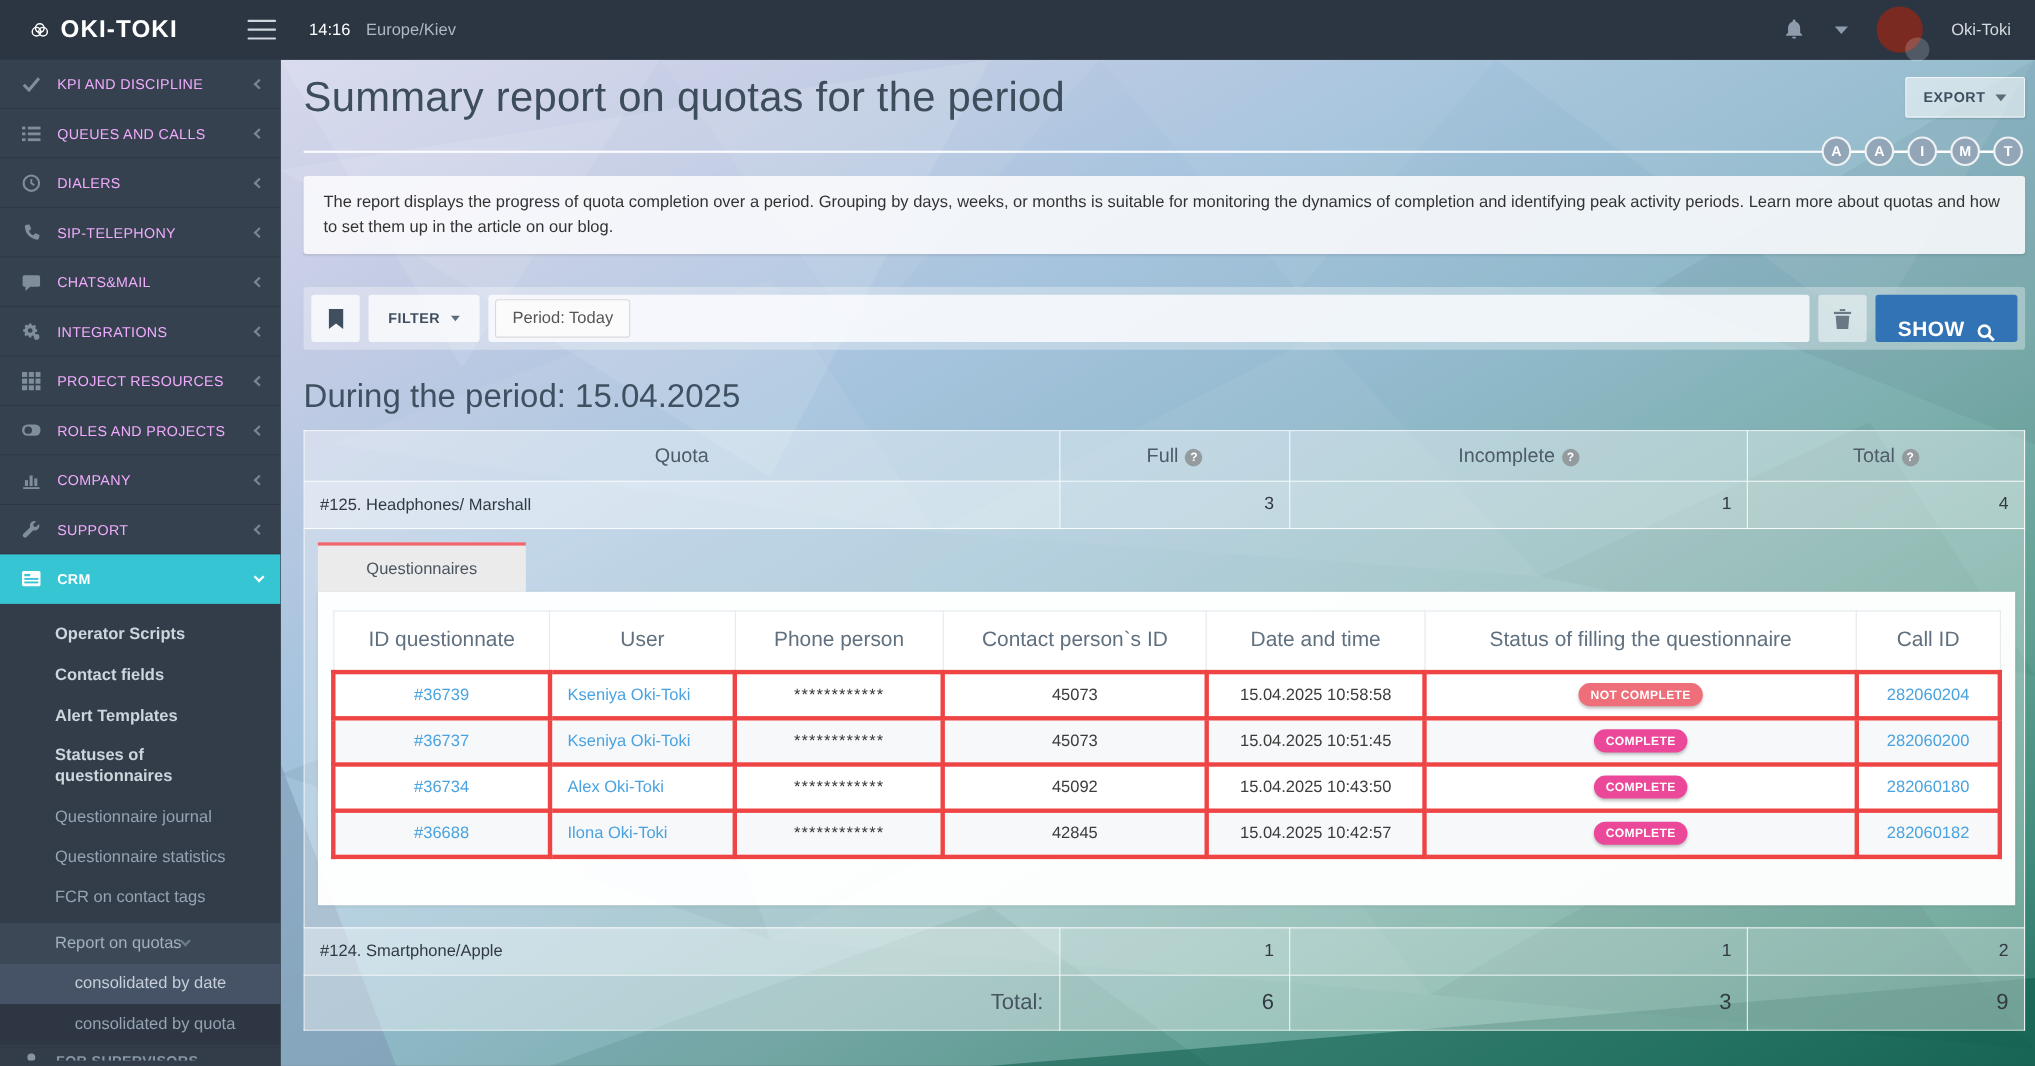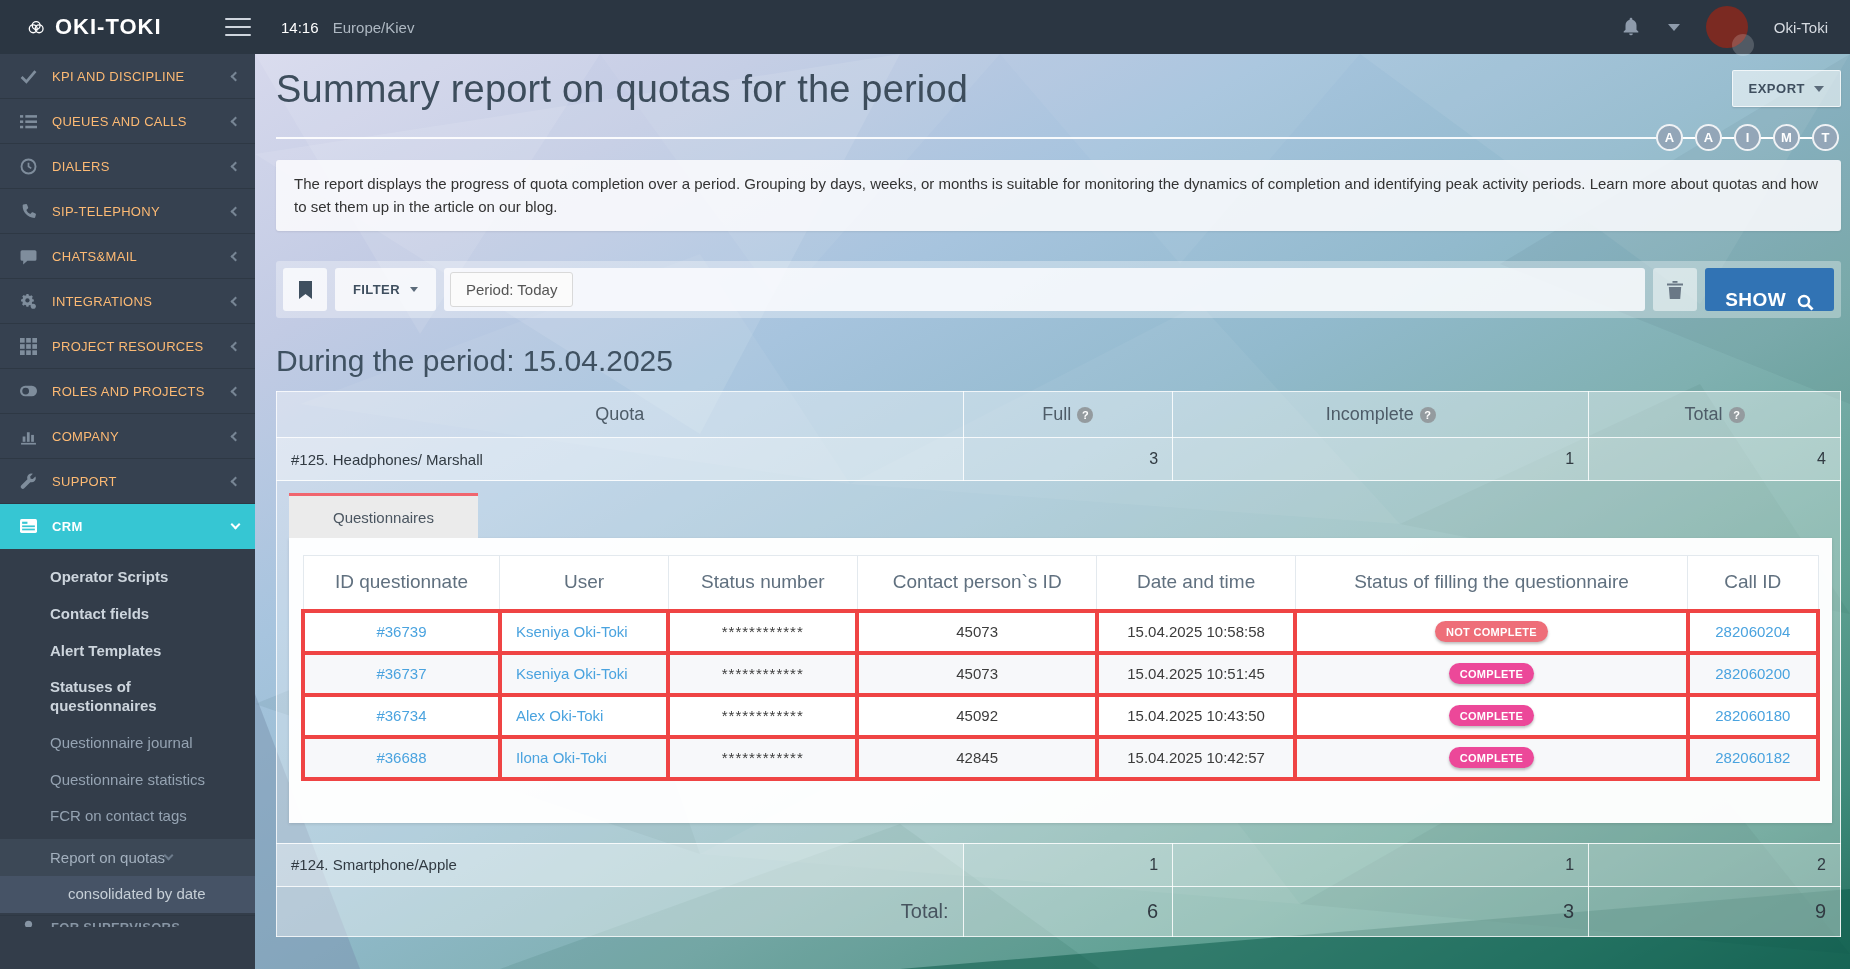--- a/index.html
+++ b/index.html
@@ -20,21 +20,21 @@
   .avatar { width:42px; height:42px; border-radius:50%; background:#7b2a22; position:relative; }
   .avatar::after { content:""; position:absolute; right:-6px; bottom:-8px; width:22px; height:22px; border-radius:50%; background:rgba(255,255,255,0.18); }
   .account-name { color:#d6dbe1; font-size:15px; }
 
   
   .app { display:flex; height:915px; }
 
   
   .sidebar { width:255px; background:#364150; flex:none; overflow:hidden; display:flex; flex-direction:column; }
   .nav-item { height:45px; display:flex; align-items:center; padding:0 16px 0 20px; gap:15px; border-bottom:1px solid #2e3844; cursor:pointer; color:#7f8d9c; }
-  .nav-item .label { color:#fdba74; font-size:13px; letter-spacing:.3px; flex:1; }
+  .nav-item .label { color:#f0abfc; font-size:13px; letter-spacing:.3px; flex:1; }
   .nav-item.active { background:#36c6d3; border-bottom-color:#36c6d3; color:#fff; }
   .nav-item.active .label { color:#fff; font-weight:bold; }
   .chev-l { width:7px;height:7px;border-left:2px solid #778594;border-bottom:2px solid #778594;transform:rotate(45deg); }
   .chev-d { width:7px;height:7px;border-right:2px solid currentColor;border-bottom:2px solid currentColor;transform:rotate(45deg); margin-top:-4px; }
   .icon16 { width:17px; height:17px; flex:none; }
   .submenu { background:#333d4a; flex:1; padding-top:10px; }
   .sub-item { padding:9px 16px 9px 50px; font-size:15px; color:#95a3b2; cursor:pointer; line-height:1.25; }
   .sub-item.bold { color:#cdd5dd; font-weight:bold; }
   .sub-group { display:flex; align-items:center; justify-content:flex-start; padding:10px 18px 10px 50px; font-size:15px; color:#a3b0be; background:#3c4856; margin-top:4px; cursor:pointer; }
   .sub-item.lvl3 { padding-left:68px; }
@@ -250,20 +250,21 @@
       <div class="sub-item bold">Alert Templates</div>
       <div class="sub-item bold" style="max-width:210px">Statuses of questionnaires</div>
       <div class="sub-item">Questionnaire journal</div>
       <div class="sub-item">Questionnaire statistics</div>
       <div class="sub-item">FCR on contact tags</div>
       <div class="sub-group">
         <span>Report on quotas</span>
         <span class="chev-d" style="color:#6d7c8c"></span>
       </div>
       <div class="sub-item lvl3 sel">consolidated by date</div>
+      <div class="sub-item lvl3 dim">consolidated by quota</div>
       <div class="sidebar-bottom">
         <svg class="icon16" viewBox="0 0 16 16">
             <circle cx="8" cy="4" r="3.4" fill="#8795a4"></circle>
             <path d="M1.5 15c.5-4 3-5.6 6.5-5.6s6 1.6 6.5 5.6z" fill="#8795a4"></path>
           </svg>
         <span class="label">FOR SUPERVISORS</span>
       </div>
     </div>
   </div>
 
@@ -391,21 +392,21 @@
                       <col style="width:12.5%">
                       <col style="width:15.8%">
                       <col style="width:13.1%">
                       <col style="width:25.9%">
                       <col style="width:8.6%">
                     </colgroup>
                 <tbody>
                       <tr>
                   <th>ID questionnate</th>
                   <th>User</th>
-                  <th>Status number</th>
+                  <th>Phone person</th>
                   <th>Contact person`s ID</th>
                   <th>Date and time</th>
                   <th>Status of filling the questionnaire</th>
                   <th>Call ID</th>
                 </tr>
                 <tr>
                   <td><a class="lnk">#36739</a></td>
                   <td class="cell-user"><a class="lnk">Kseniya Oki-Toki</a></td>
                   <td class="stars">************</td>
                   <td>45073</td>

